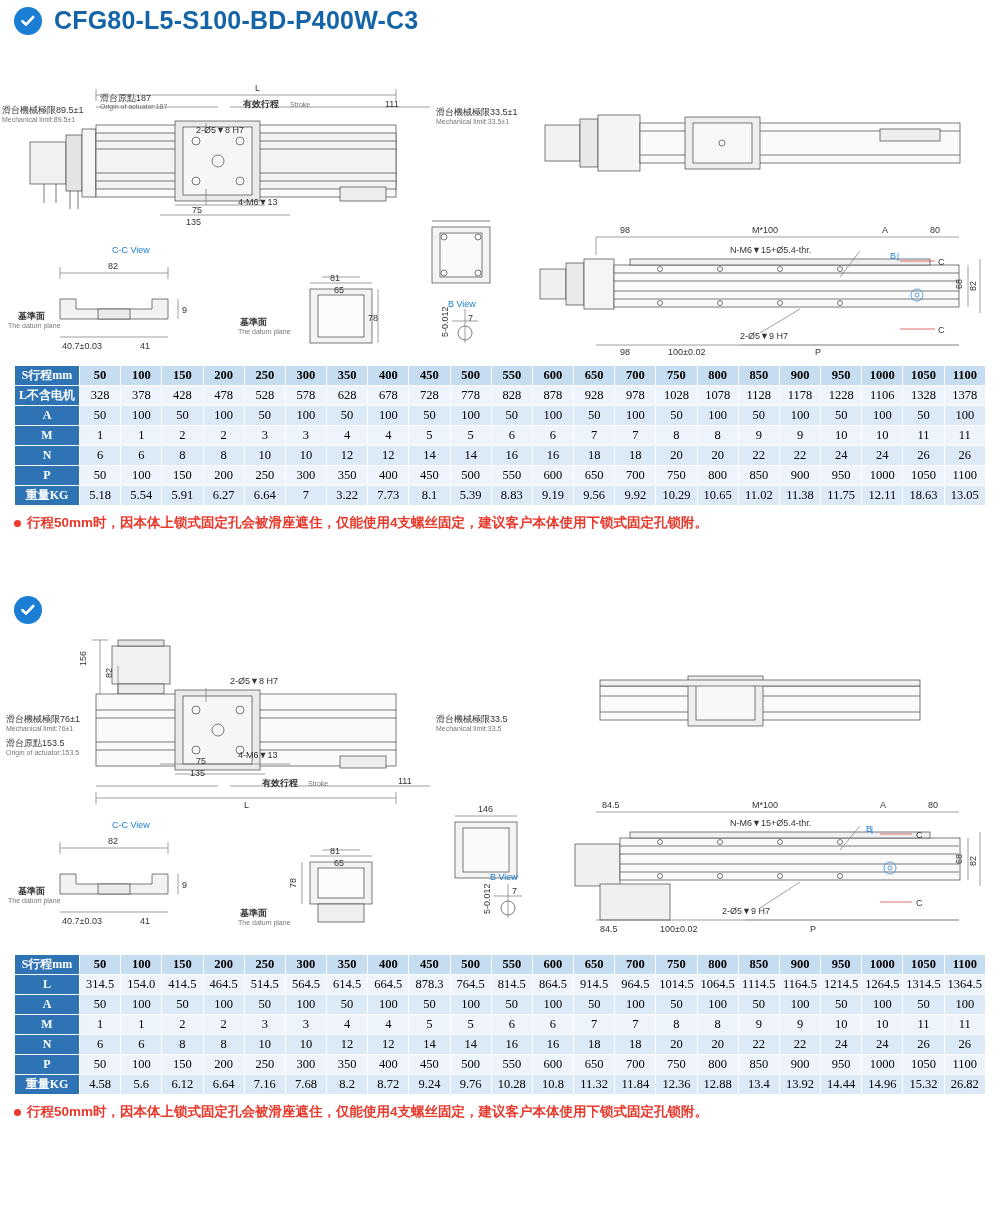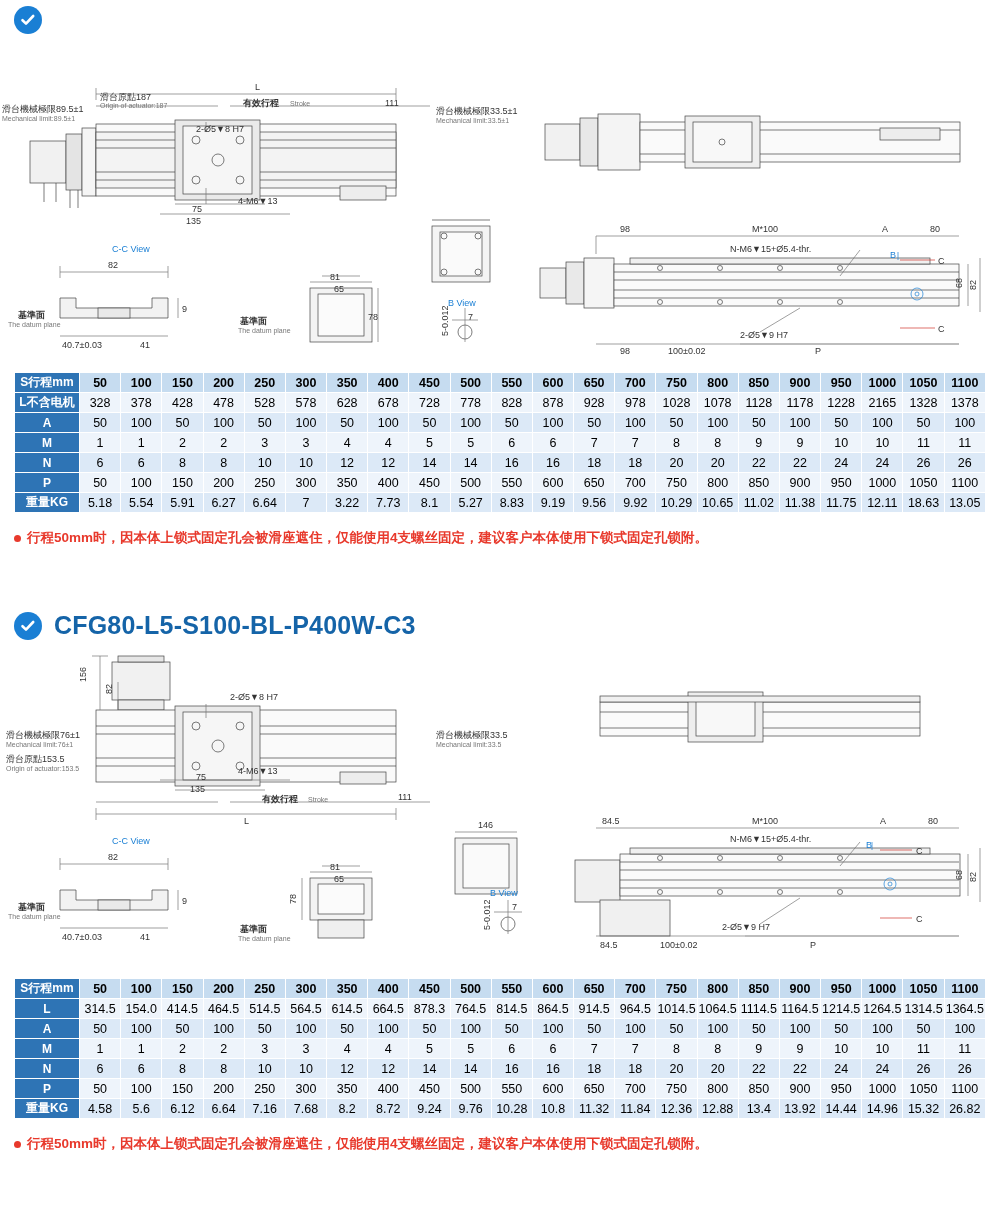--- a/index.html
+++ b/index.html
@@ -23,23 +23,24 @@
   .sec-title{
     font-size:25px;font-weight:bold;color:#1564a8;letter-spacing:.2px;
     font-family:"Liberation Sans",sans-serif;
   }
   
   .drawing{position:relative;height:320px;width:1000px;}
   .drawing svg{position:absolute;left:0;top:0;}
   
   .spec-table{
     border-collapse:collapse;
-    margin:16px 14px;
+    margin:8px 14px;
     width:972px;
     table-layout:fixed;
+    font-family:Liberation Serif, serif;
   }
   .spec-table td{
     border:1px solid #ffffff;
     text-align:center;
     font-size:12.5px;
     height:19px;
     padding:0 1px;
     white-space:nowrap;
     overflow:hidden;
   }
@@ -72,20 +73,21 @@
 <body>
 
 <div class="section">
 
   <div class="sec-header">
     <span class="check-badge">
       <svg width="18" height="18" viewBox="0 0 18 18">
           <path d="M3.5 9.2 L7 12.6 L14.2 5" stroke="#ffffff" stroke-width="2.6" fill="none" stroke-linecap="round" stroke-linejoin="round"></path>
         </svg>
     </span>
+    <span class="sec-title">CFG80-L5-S100-BD-P400W-C3</span>
   </div>
 
   <div class="drawing">
     <svg width="1000" height="320" viewBox="0 0 1000 320">
       <g stroke="#444" fill="none" stroke-width="0.7">
 
         <rect x="30" y="105" width="36" height="42" fill="#f1f1f1"></rect>
         <rect x="66" y="98" width="16" height="56" fill="#e4e4e4"></rect>
         <rect x="82" y="92" width="14" height="68" fill="#f5f5f5"></rect>
 
@@ -292,21 +294,21 @@
           <td>778</td>
           <td>828</td>
           <td>878</td>
           <td>928</td>
           <td>978</td>
           <td>1028</td>
           <td>1078</td>
           <td>1128</td>
           <td>1178</td>
           <td>1228</td>
-          <td>2165</td>
+          <td>1106</td>
           <td>1328</td>
           <td>1378</td>
         </tr>
       <tr>
           <td>A</td>
           <td>50</td>
           <td>100</td>
           <td>50</td>
           <td>100</td>
           <td>50</td>
@@ -407,21 +409,21 @@
           <td>重量KG</td>
           <td>5.18</td>
           <td>5.54</td>
           <td>5.91</td>
           <td>6.27</td>
           <td>6.64</td>
           <td>7</td>
           <td>3.22</td>
           <td>7.73</td>
           <td>8.1</td>
-          <td>5.27</td>
+          <td>5.39</td>
           <td>8.83</td>
           <td>9.19</td>
           <td>9.56</td>
           <td>9.92</td>
           <td>10.29</td>
           <td>10.65</td>
           <td>11.02</td>
           <td>11.38</td>
           <td>11.75</td>
           <td>12.11</td>
@@ -440,21 +442,20 @@
 <div class="gap"></div>
 
 <div class="section">
 
   <div class="sec-header">
     <span class="check-badge">
       <svg width="18" height="18" viewBox="0 0 18 18">
           <path d="M3.5 9.2 L7 12.6 L14.2 5" stroke="#ffffff" stroke-width="2.6" fill="none" stroke-linecap="round" stroke-linejoin="round"></path>
         </svg>
     </span>
-    <span class="sec-title">CFG80-L5-S100-BL-P400W-C3</span>
   </div>
 
   <div class="drawing">
     <svg width="1000" height="320" viewBox="0 0 1000 320">
       <g stroke="#444" fill="none" stroke-width="0.7">
 
         <rect x="112" y="20" width="58" height="38" fill="#f1f1f1"></rect>
         <rect x="118" y="14" width="46" height="6" fill="#e6e6e6"></rect>
         <rect x="118" y="58" width="46" height="10" fill="#ececec"></rect>
 

